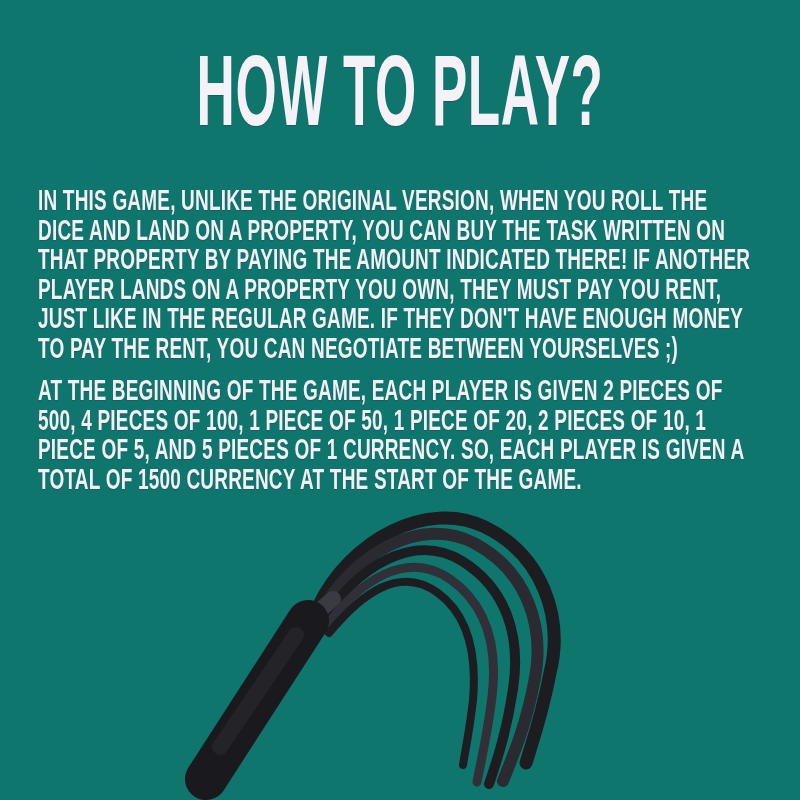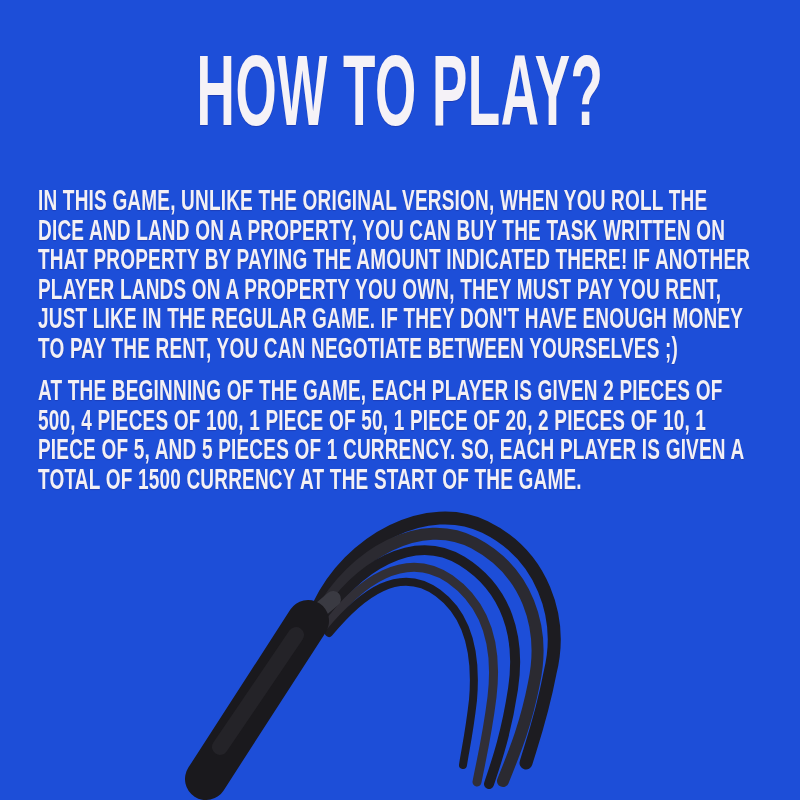--- a/index.html
+++ b/index.html
@@ -4,21 +4,21 @@
 <style>
   html, body { margin: 0; padding: 0; }
   body {
     width: 800px; height: 800px; overflow: hidden;
     background: #5A18E8;
     font-family: "Liberation Sans", sans-serif;
     position: relative;
   }
   .poster {
     position: absolute; inset: 0;
-    background: #1d4ed8;
+    background: #0f766e;
   }
   .title {
     position: absolute;
     top: 40px; left: 0;
     width: 100%;
     margin: 0;
     text-align: center;
     font-size: 100px;
     line-height: 1;
     font-weight: 700;

